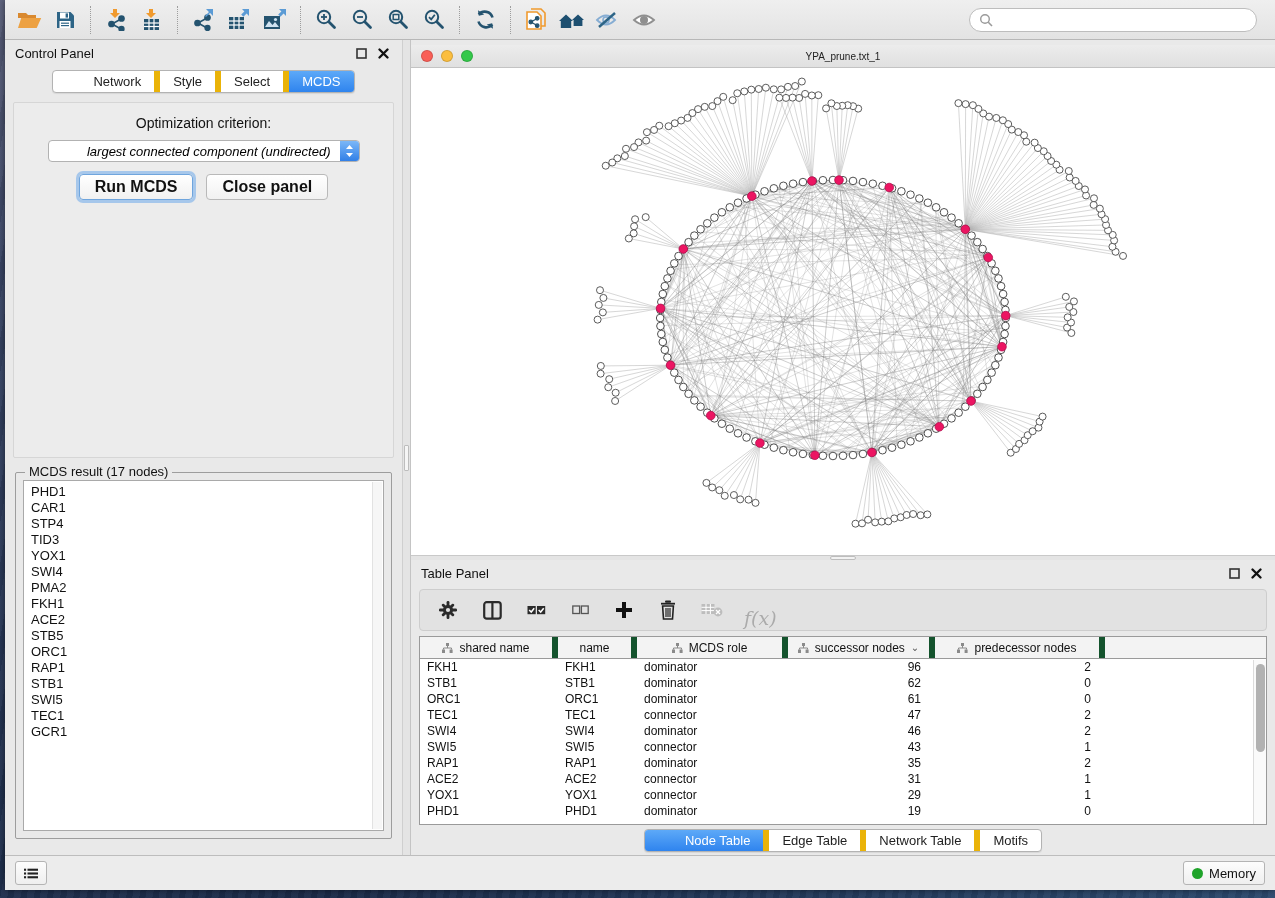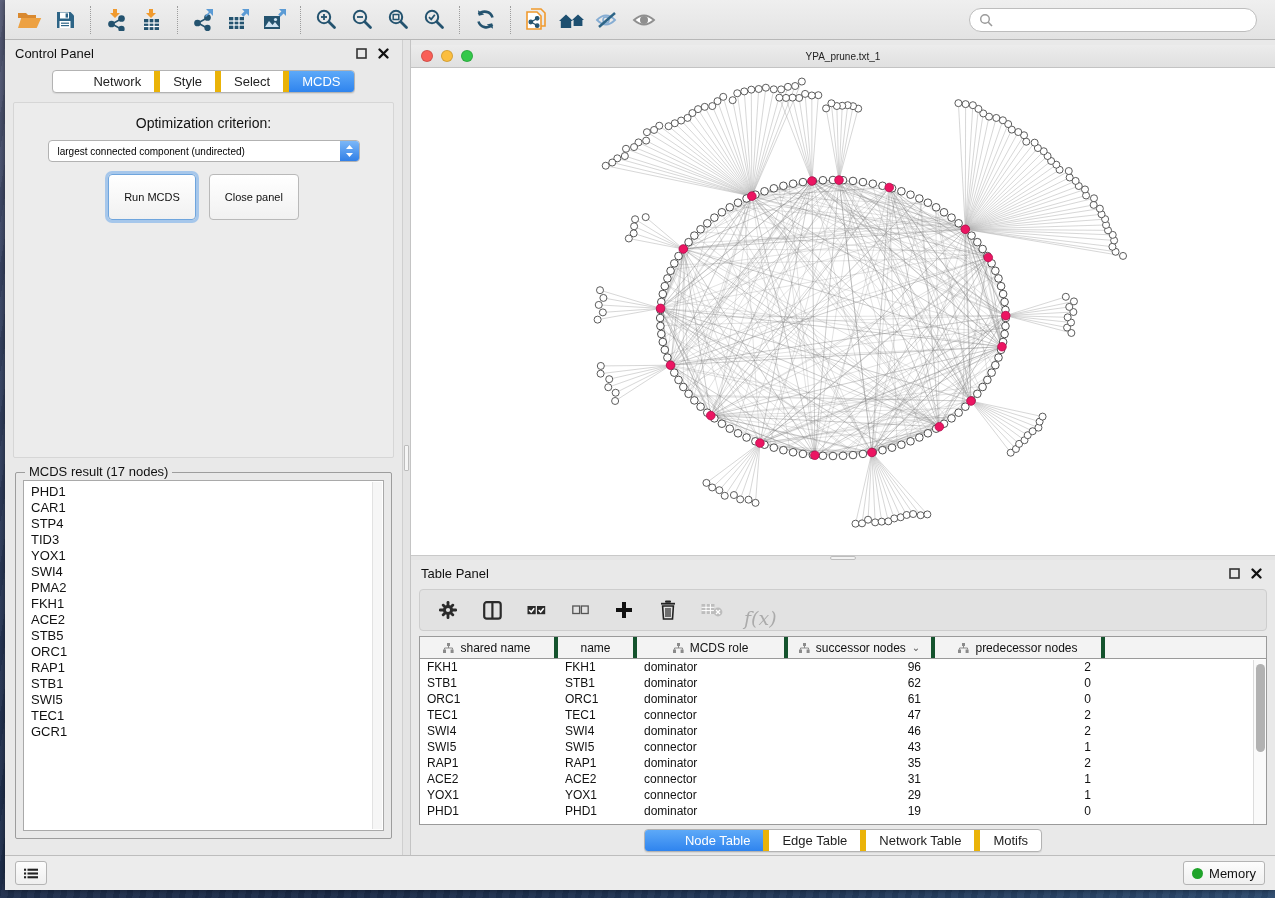--- a/index.html
+++ b/index.html
@@ -33,26 +33,26 @@
   .seg-group { display:inline-flex; background:#fff; border:1px solid #b3b3b3; border-radius:4px; overflow:hidden;
     box-shadow:0 1px 1px rgba(0,0,0,.08); }
   .seg { padding:3px 13px; font-size:13px; color:#222; border-left:6px solid #eab308; }
   .seg:first-child { border-left:none;padding-left:40px; }
   .seg.active { background:linear-gradient(#5da9f8,#2f84ee); color:#fff; }
   .subpanel { height:356px; flex:0 0 356px; margin:6px 8px 0 8px; background:#ececec;
     border:1px solid #d6d6d6; border-radius:2px; padding-top:12px; text-align:center; }
   .opt-label { font-size:14px; color:#111; margin-bottom:9px; }
   .mselect { width:312px; height:22px; margin:0 auto; background:#fff; border:1px solid #b2b2b2;
     border-radius:4px; display:flex; align-items:center; overflow:hidden; }
-  .mselect .val { flex:1; font-size:10px; text-align:left; padding:0 9px; white-space:nowrap; }
+  .mselect .val { flex:1; font-size:13px; text-align:right; padding:0 9px; white-space:nowrap;font-style:italic; }
   .stepper { width:19px; height:22px; background:linear-gradient(#7fbaf8,#2e7de6);
     display:flex; flex-direction:column; align-items:center; justify-content:center; border-radius:0 3px 3px 0; }
   .btnrow { margin-top:12px; display:flex; justify-content:center; gap:13px; }
   .mbtn { background:linear-gradient(#ffffff,#f1f1f1); border:1px solid #b9b9b9; border-radius:4px;
-    padding:16px 15px; font-size:11px; color:#111; }
+    padding:3px 15px; font-size:16px; color:#111;font-weight:bold; }
   .mbtn.focus { border-color:#6fa5dd; box-shadow:0 0 0 3px rgba(120,175,235,.6); }
 
   .groupbox { flex:1; margin:14px 10px 16px 10px; border:1px solid #9d9d9d; border-radius:2px; position:relative; }
   .gb-title { position:absolute; top:-9px; left:9px; background:#e9e9e9; padding:0 4px; font-size:13px; color:#111; }
   .mcds-list { position:absolute; left:7px; right:7px; top:7px; bottom:7px; background:#fff;
     border:1px solid #a9a9a9; overflow:hidden; padding:3px 0 0 7px; }
   .mcds-list .item { font-size:13px; line-height:16px; color:#111; }
   .list-track { position:absolute; top:1px; bottom:1px; right:1px; width:10px; background:#f6f6f6;
     border-left:1px solid #e2e2e2; }
 
@@ -78,21 +78,21 @@
   
   .tpanel { flex:1; display:flex; flex-direction:column; background:#e9e9e9; min-height:0; }
   .ttoolbar { height:42px; flex:0 0 42px; margin:3px 8px 0 8px; background:#e2e2e2;
     border:1px solid #cdcdcd; border-radius:4px; display:flex; align-items:center; gap:20px; padding:0 16px; }
   .ttoolbar .ti { display:flex; align-items:center; justify-content:center; width:24px; height:24px; }
   .fx { font-family:"DejaVu Serif","Liberation Serif",serif; font-style:italic; font-size:19px; color:#ababab;margin-top:16px; }
 
   .ntable-wrap { flex:1; margin:5px 8px 0 8px; background:#fff; border:1px solid #9a9a9a; position:relative; overflow:hidden; }
   .th-row { display:flex; height:22px; background:#f3f3f3; border-bottom:1px solid #9a9a9a; }
   .th { display:flex; align-items:center; justify-content:center; gap:6px; font-size:12px; color:#111;
-    border-right:4px solid #14532d; position:relative; flex:0 0 auto; }
+    border-right:6px solid #14532d; position:relative; flex:0 0 auto; }
   .th .chev { color:#555; font-size:10px; }
   .tr { display:flex; height:16px; }
   .td { font-size:12px; color:#111; padding:0 7px; white-space:nowrap; overflow:hidden; flex:0 0 auto; line-height:16px; }
   .td.num { text-align:right; padding-right:14px; }
   .vscroll { position:absolute; top:23px; right:0; bottom:0; width:13px; background:#fafafa; border-left:1px solid #dcdcdc; }
   .vscroll .thumb { position:absolute; top:4px; left:2px; width:9px; height:88px; border-radius:5px; background:#b2b2b2; }
 
   .ttabs { height:30px; flex:0 0 30px; display:flex; align-items:center; justify-content:center; }
 
   

